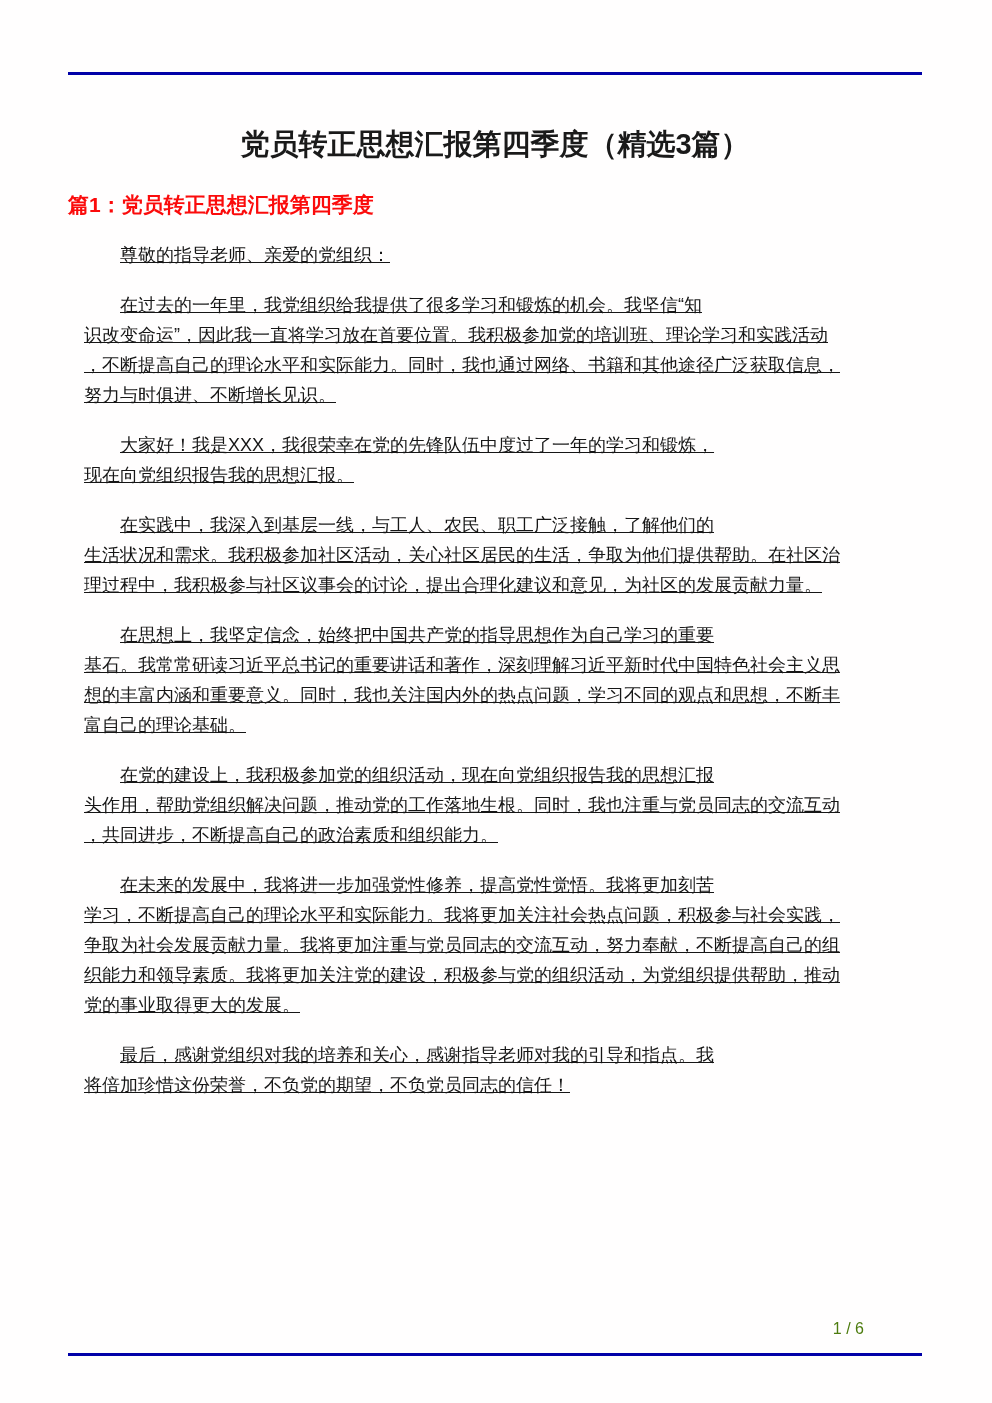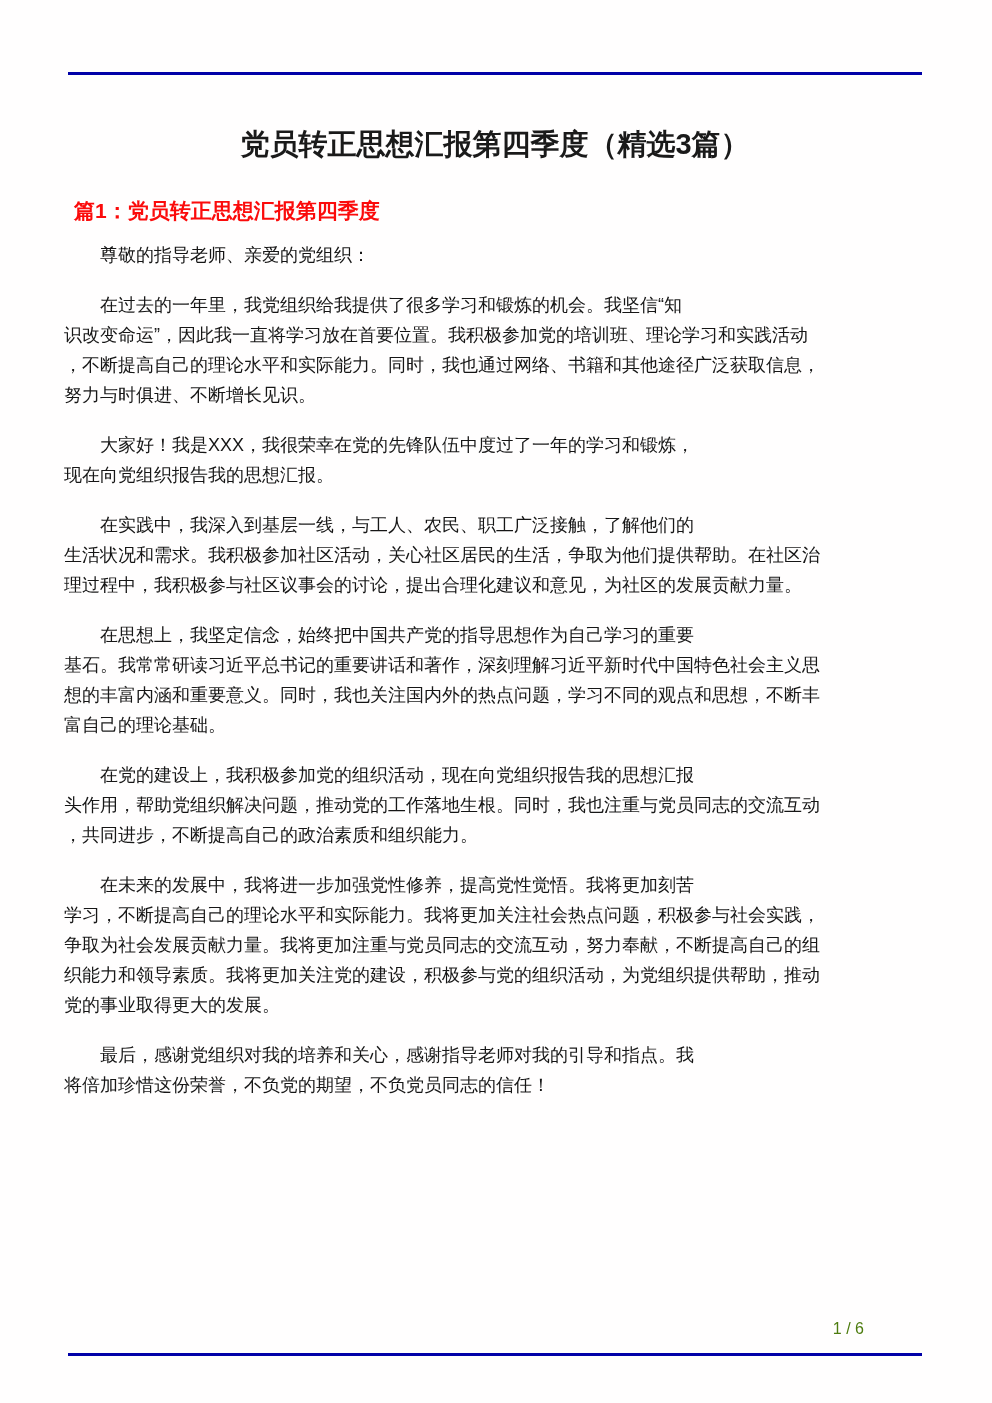--- a/index.html
+++ b/index.html
@@ -39,34 +39,35 @@
     text-align: center;
     font-size: 29px;
     line-height: 40px;
     font-weight: 700;
     color: #1a1a1a;
   }
   .section-heading {
     position: absolute;
     left: 68px;
     top: 191px;
-    margin: 6px;
+    margin: 0;
     font-size: 21px;
     line-height: 28px;
     font-weight: 700;
     color: #fb0b0b;
   }
   .content {
     position: absolute;
-    left: 64px;
+    left: 84px;
     top: 240px;
     width: 854px;
     font-size: 18px;
     line-height: 30px;
     color: #161616;
+    text-decoration: underline;
   }
   .content p {
     margin: 0 0 20px 0;
     text-indent: 2em;
     white-space: pre-line;
   }
   .page-number {
     position: absolute;
     top: 1319px;
     right: 128px;

